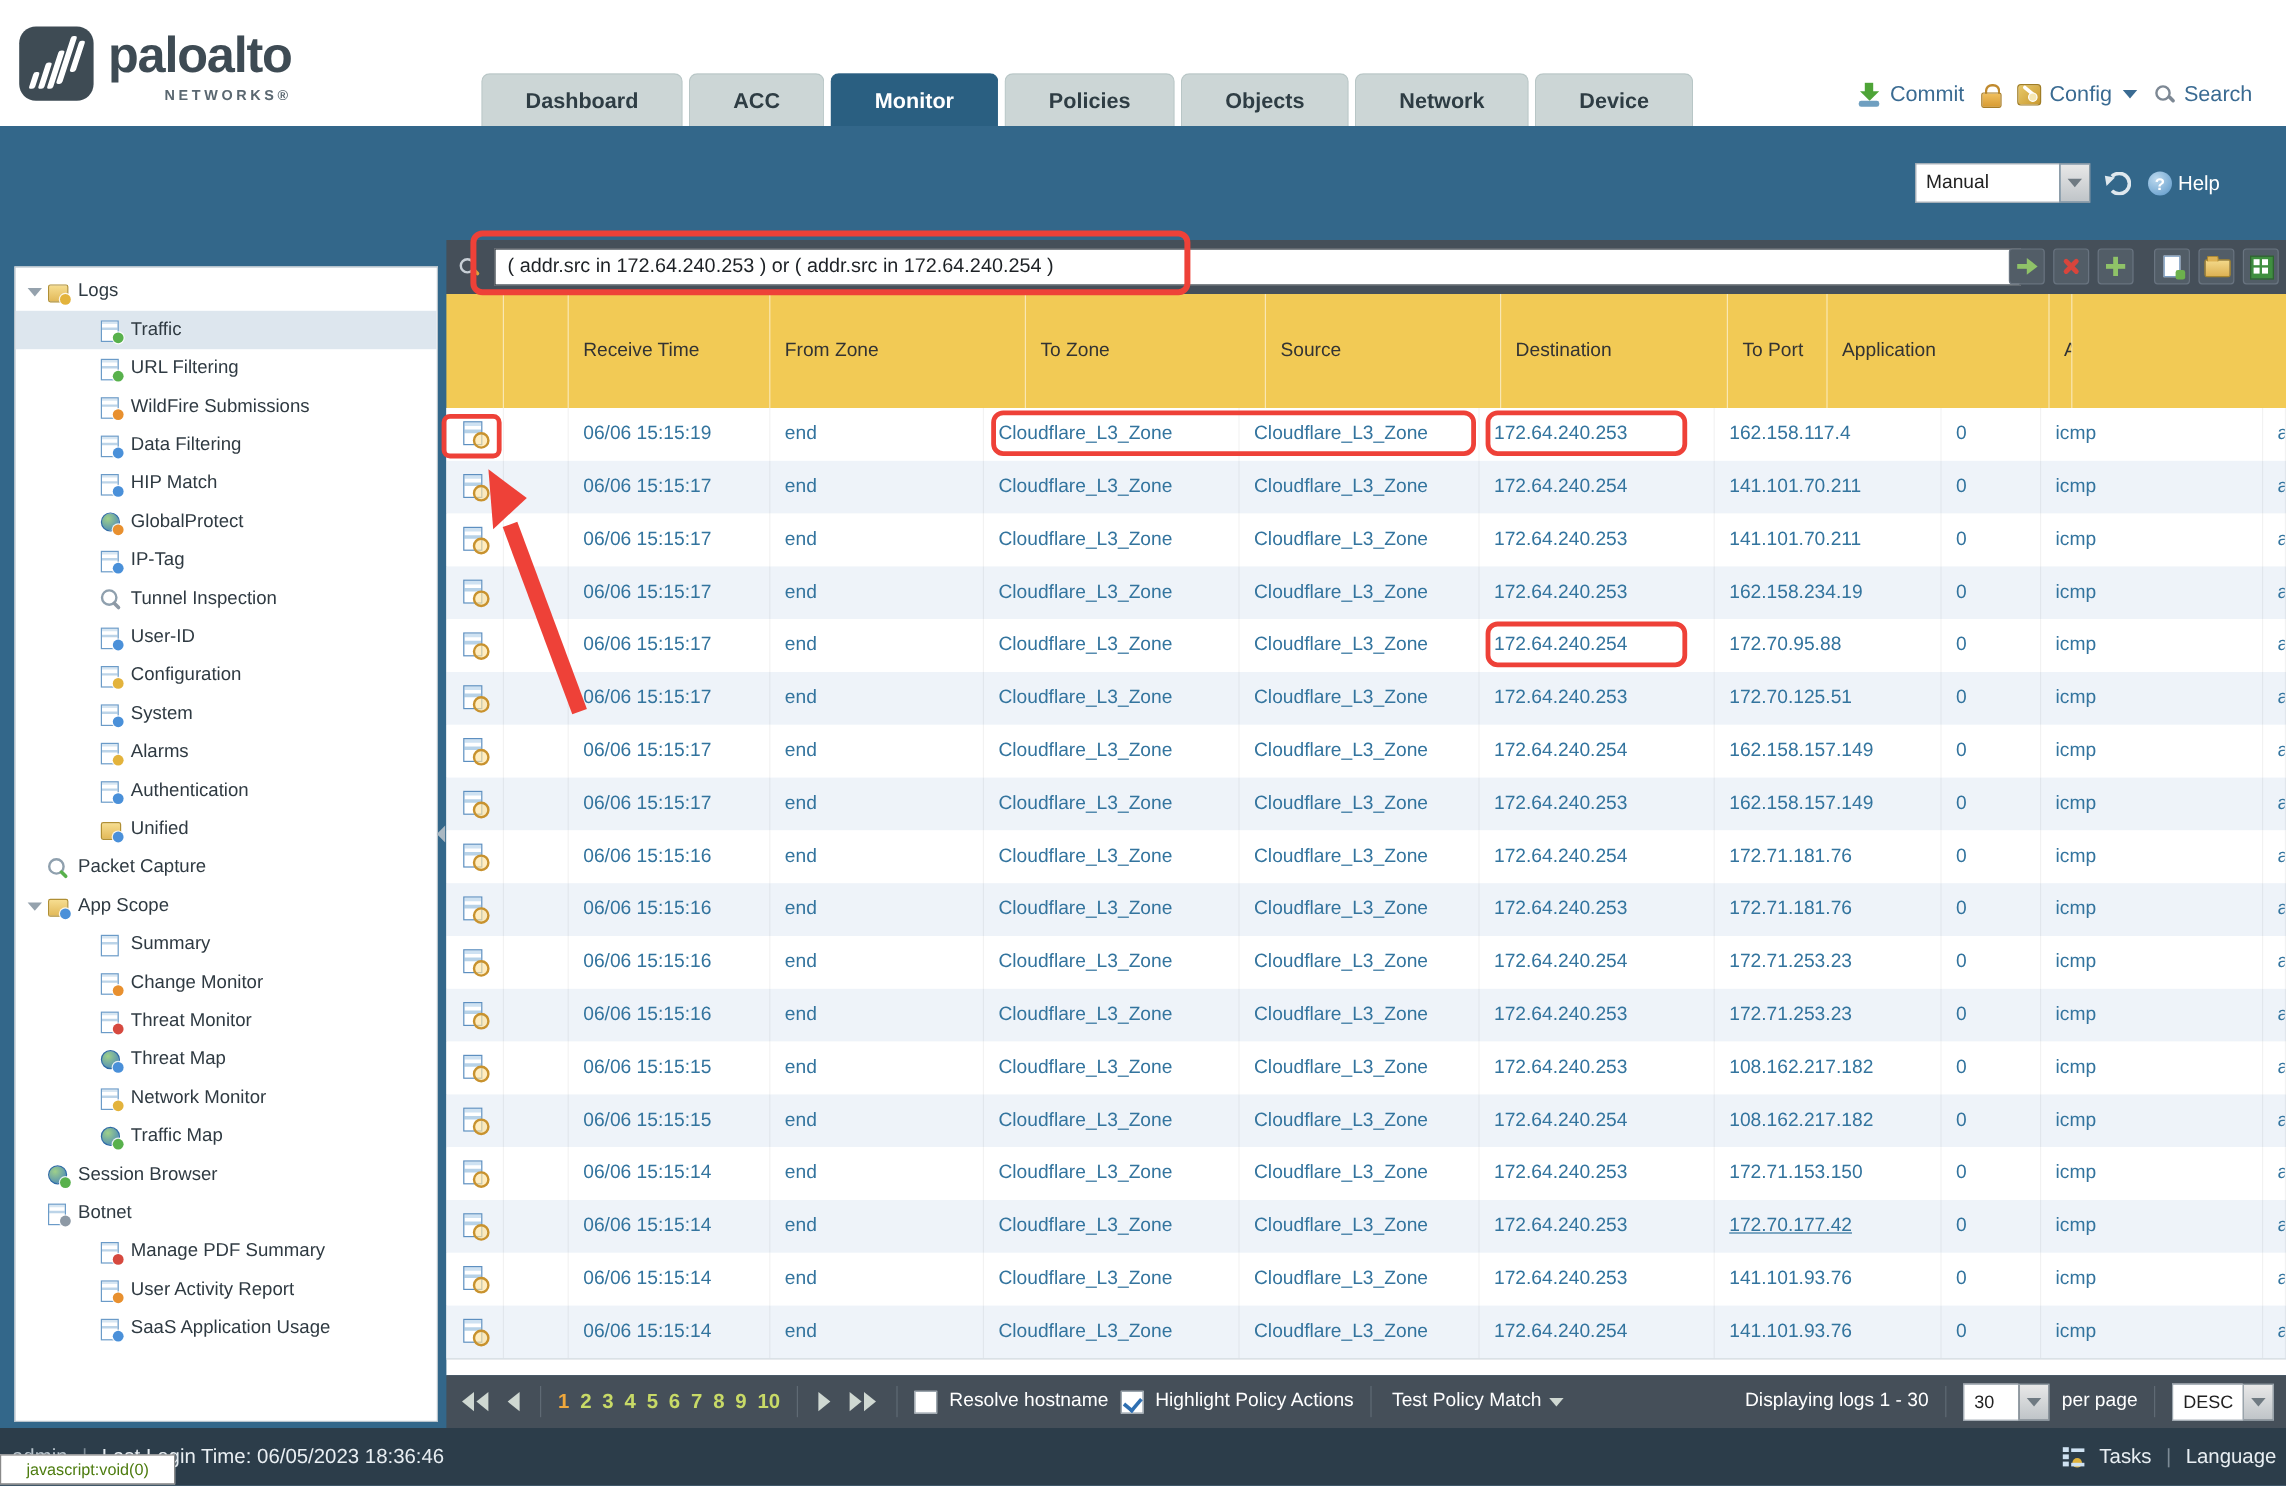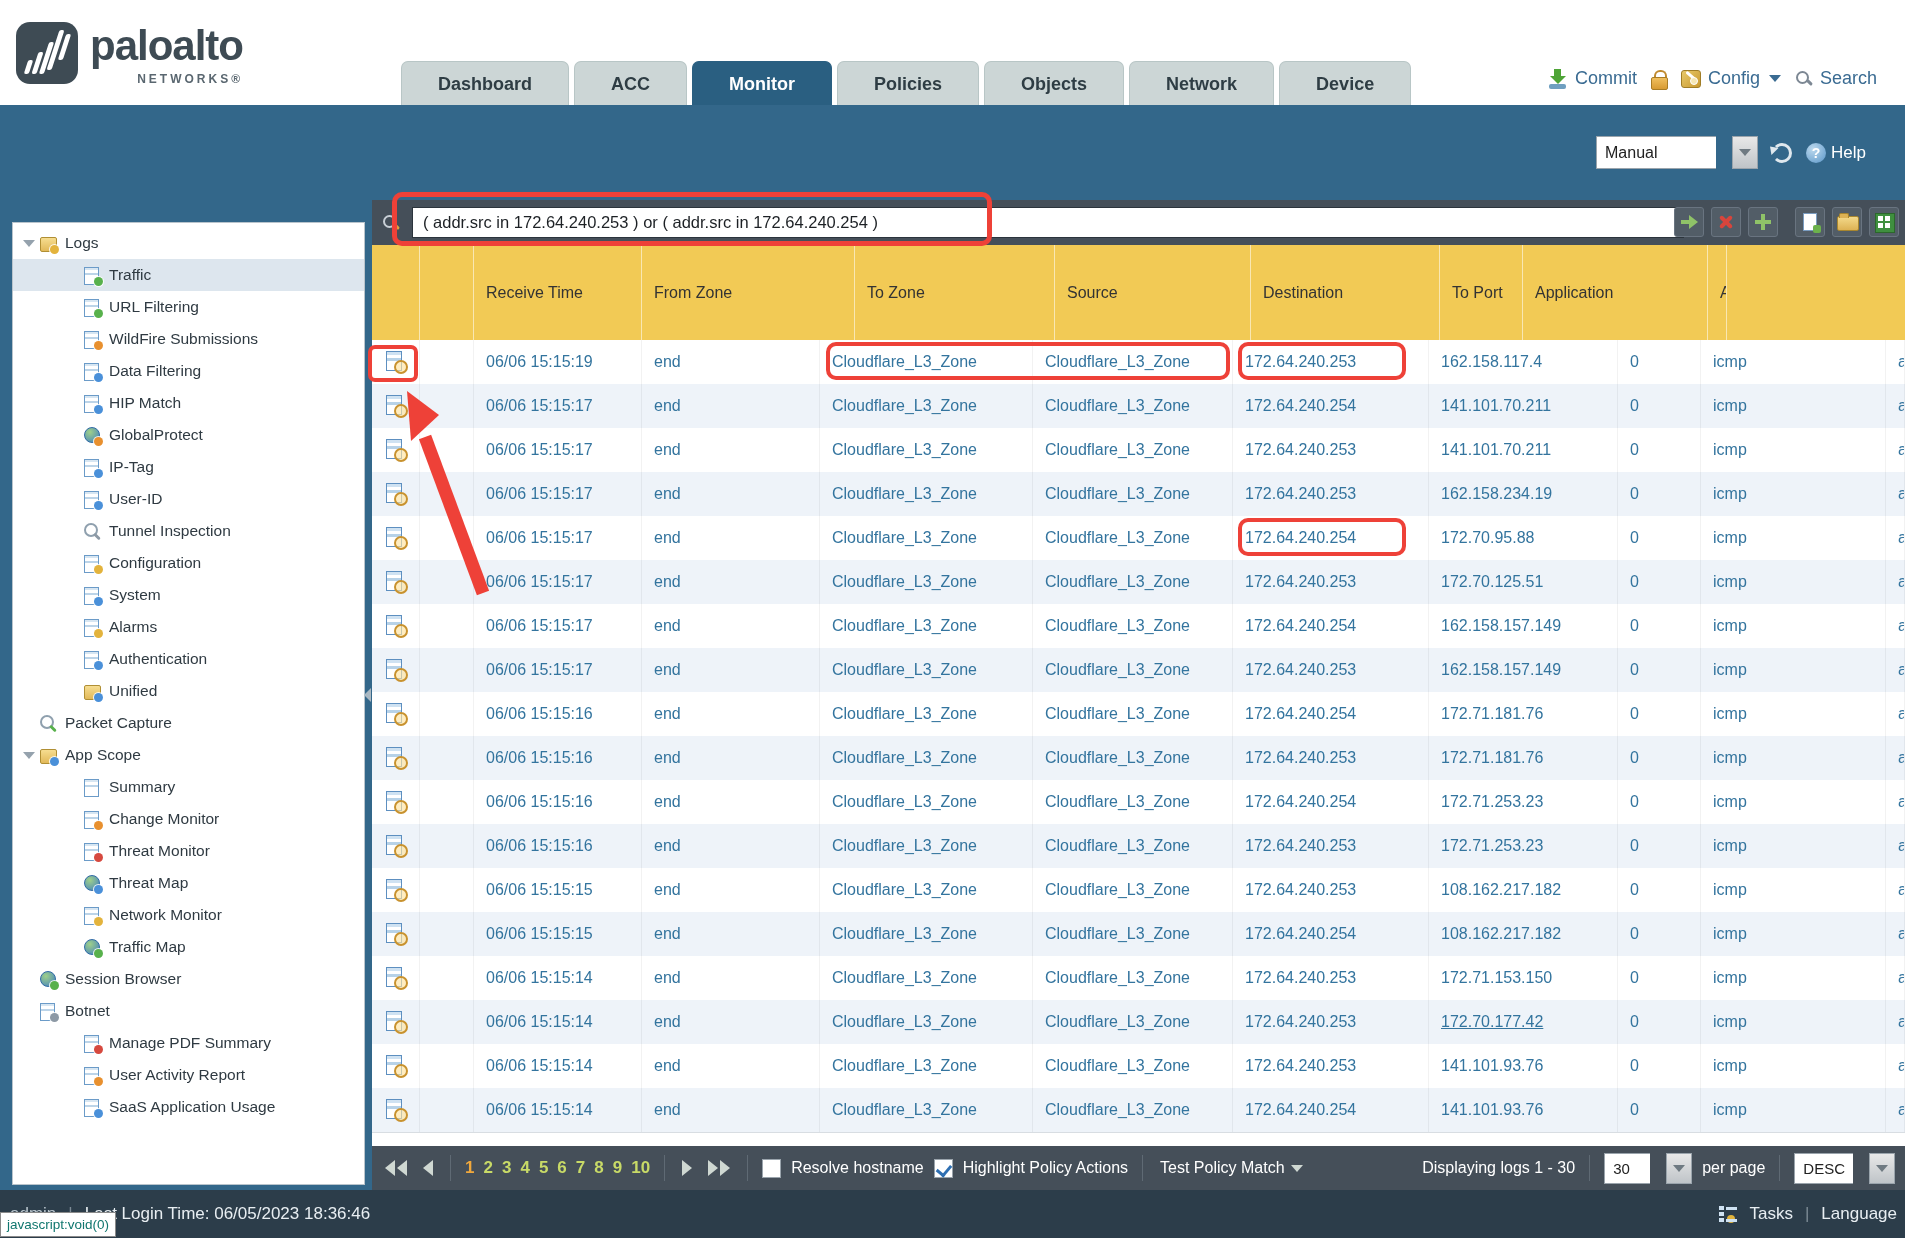--- a/index.html
+++ b/index.html
@@ -46,21 +46,21 @@
   .ic-config { width:20px; height:18px; position:relative; background:linear-gradient(135deg,#e8c96a,#c9992f); border:1px solid #a07d26; border-radius:3px; }
   .ic-config::before { content:""; position:absolute; left:3px; top:3px; width:11px; height:3px; background:#fff; transform:rotate(40deg); border-radius:2px; }
   .ic-config::after { content:""; position:absolute; right:2px; bottom:2px; width:6px; height:6px; background:#f6e7b4; border-radius:50%; border:1px solid #fff; }
   
   .ic-search { width:18px; height:18px; position:relative; }
   .ic-search::before { content:""; position:absolute; left:1px; top:1px; width:9px; height:9px; border:2.5px solid #7d8894; border-radius:50%; }
   .ic-search::after { content:""; position:absolute; left:11px; top:11px; width:7px; height:3px; background:#7d8894; transform:rotate(45deg); border-radius:2px; }
 
   
   .refresh-row { position:absolute; left:1596px; top:136px; display:flex; align-items:center; gap:14px; }
-  .ddl { display:flex; height:33px;gap:16px; }
+  .ddl { display:flex; height:33px; }
   .ddl .val { background:#fff; border:1px solid #9aa4ac; border-right:none; min-width:120px; padding:0 8px; font-size:16px; color:#222; line-height:31px; }
   .ddl .btn { width:26px; background:linear-gradient(#e8e8e8,#bfc4c8); border:1px solid #9aa4ac; display:flex; align-items:center; justify-content:center; cursor:pointer; }
   .ddl .btn i { width:0; height:0; border-left:6px solid transparent; border-right:6px solid transparent; border-top:7px solid #6f7a82; }
   .ic-refresh { width:20px; height:20px; border:3px solid #dfe8ee; border-radius:50%; border-left-color:transparent; position:relative; cursor:pointer; }
   .ic-refresh::after { content:""; position:absolute; left:-6px; top:-2px; width:0; height:0; border-top:5px solid transparent; border-bottom:5px solid transparent; border-right:7px solid #dfe8ee; transform:rotate(45deg); }
   .help-wrap { display:flex; align-items:center; gap:5px; color:#fff; font-size:17px; cursor:pointer; }
   .ic-help { width:20px; height:20px; border-radius:50%; background:radial-gradient(circle at 35% 30%, #bcd9ee, #5a96c8); color:#fff; font-weight:bold; font-size:14px; text-align:center; line-height:20px; }
 
   
   .sidebar { position:absolute; left:12px; top:222px; width:353px; height:963px; background:#fff; border:1px solid #b9c4cc; overflow:hidden; }
@@ -154,22 +154,22 @@
   .footer { position:absolute; left:0; top:1190px; width:1905px; height:48px; background:#2c3d4a; color:#e8eef2; font-size:17px; display:flex; align-items:center; }
   .footer .left { display:flex; align-items:center; gap:12px; padding-left:10px; }
   .footer .user { color:#b9c5cd; }
   .footer .fdiv { color:#7d8b96; }
   .footer .right { margin-left:auto; display:flex; align-items:center; gap:12px; padding-right:8px; }
   .ic-tasks { width:18px; height:18px; position:relative; }
   .ic-tasks::before { content:""; position:absolute; left:0; top:1px; width:5px; height:16px;
       background:linear-gradient(#cfe2f2,#cfe2f2) 0 0/5px 4px no-repeat, linear-gradient(#cfe2f2,#cfe2f2) 0 6px/5px 4px no-repeat, linear-gradient(#cfe2f2,#cfe2f2) 0 12px/5px 4px no-repeat; }
   .ic-tasks::after { content:""; position:absolute; left:7px; top:2px; width:11px; height:9px; border-top:3px solid #cfe2f2; border-bottom:3px solid #cfe2f2; }
   .ic-tasks i { position:absolute; left:8px; bottom:0; width:8px; height:8px; background:#e0b33c; border-radius:50%; }
-  .status-tip { position:absolute; left:0; top:1212px; background:#fff; border:1px solid #8a8a8a; color:#0f766e;
-                font-size:13.5px; padding:4px 6px; white-space:nowrap; }
+  .status-tip { position:absolute; left:0; top:1212px; background:#fff; border:1px solid #8a8a8a; color:#4d7c0f;
+                font-size:13.5px; padding:4px 21px; white-space:nowrap; }
 
   
   .anno { position:absolute; border:5px solid #ee4138; border-radius:10px; pointer-events:none; }
   #anno-arrow { position:absolute; pointer-events:none; }
 </style>
 </head>
 <body>
 
 <div id="app">
 
@@ -267,27 +267,27 @@
           <span class="ti globe o"></span>
           <span class="tree-label">GlobalProtect</span>
         </div>
         <div class="tree-item lvl1">
           <span class="expander"></span>
           <span class="ti bl"></span>
           <span class="tree-label">IP-Tag</span>
         </div>
         <div class="tree-item lvl1">
           <span class="expander"></span>
+          <span class="ti mag gy"></span>
+          <span class="tree-label">Tunnel Inspection</span>
+        </div>
+        <div class="tree-item lvl1">
+          <span class="expander"></span>
           <span class="ti bl"></span>
           <span class="tree-label">User-ID</span>
-        </div>
-        <div class="tree-item lvl1">
-          <span class="expander"></span>
-          <span class="ti mag gy"></span>
-          <span class="tree-label">Tunnel Inspection</span>
         </div>
         <div class="tree-item lvl1">
           <span class="expander"></span>
           <span class="ti gd"></span>
           <span class="tree-label">Configuration</span>
         </div>
         <div class="tree-item lvl1">
           <span class="expander"></span>
           <span class="ti bl"></span>
           <span class="tree-label">System</span>

